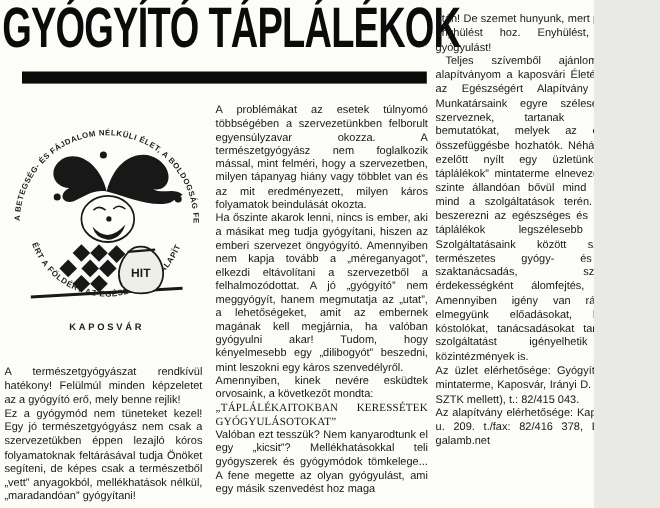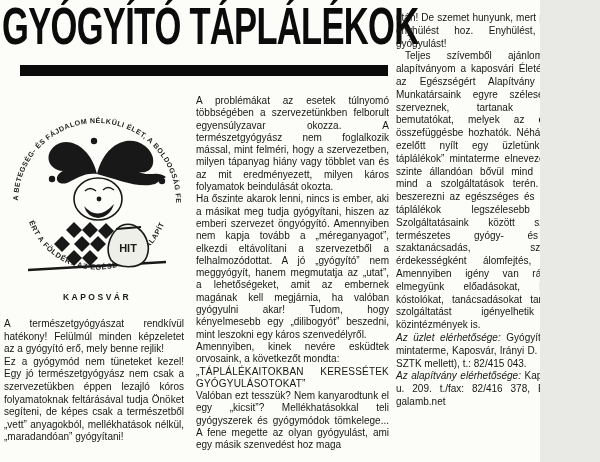--- a/index.html
+++ b/index.html
@@ -23,26 +23,26 @@
     position:absolute;left:20px;top:65px;width:368px;height:11px;
     background:#0b0b0b;
   }
   .col{
     position:absolute;
     font-size:10px;
     text-align:justify;
     color:#161616;
   }
   .col p{margin:0;}
-  .col-left{left:4px;top:318px;width:180px;line-height:12.6px;}
+  .col-left{left:4px;top:333px;width:180px;line-height:12.6px;}
   .col-mid{left:196px;top:95px;width:193px;line-height:12.3px;}
   .col-right{left:396px;top:12px;width:201px;line-height:12.8px;}
-  .caps{letter-spacing:0.2px;}
+  .caps{letter-spacing:0.2px;font-family:Liberation Serif, serif;}
   .indent{text-indent:9px;}
-  .lead-italic{font-style:italic;}
+  .lead-italic{}
   .bold{font-weight:bold;}
   .emblem{
     position:absolute;left:6px;top:78px;width:182px;height:238px;
   }
   .emblem svg{display:block;}
   .emblem text{fill:#1c1c1c;font-family:"Liberation Sans", sans-serif;font-weight:bold;}
 </style>
 </head>
 <body>
 

